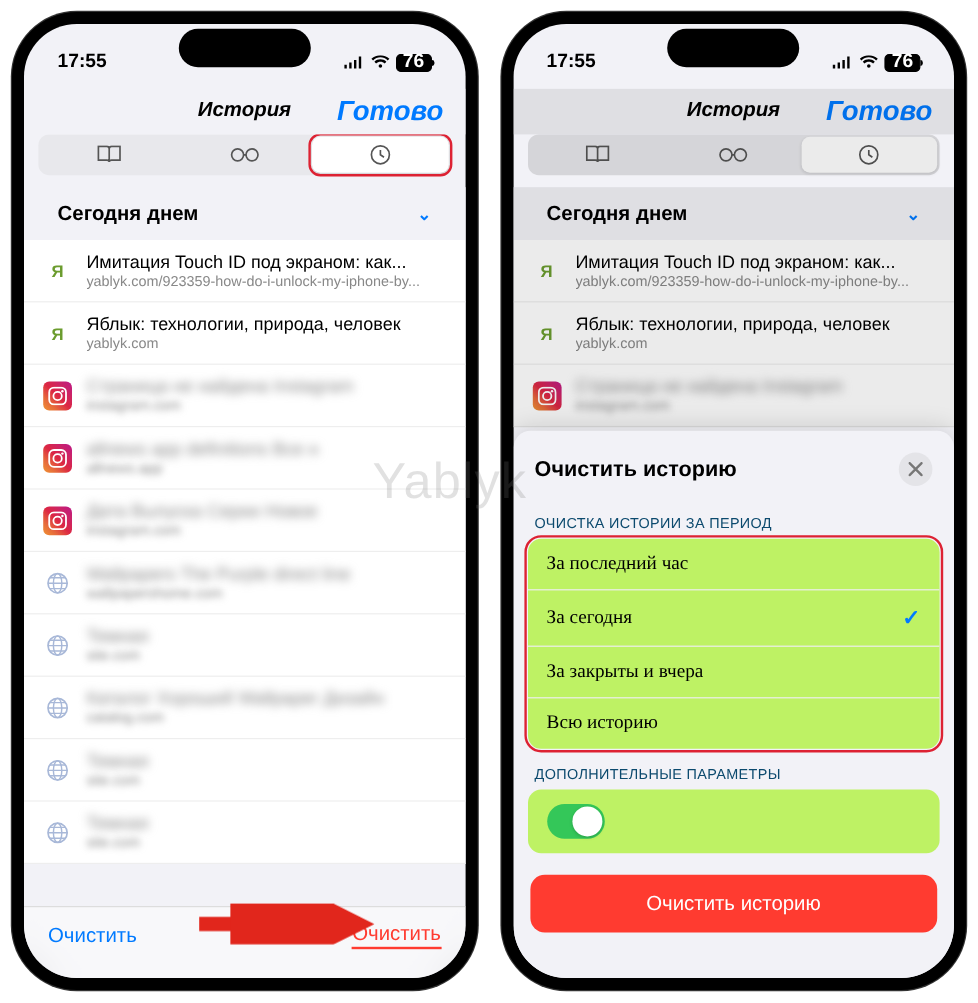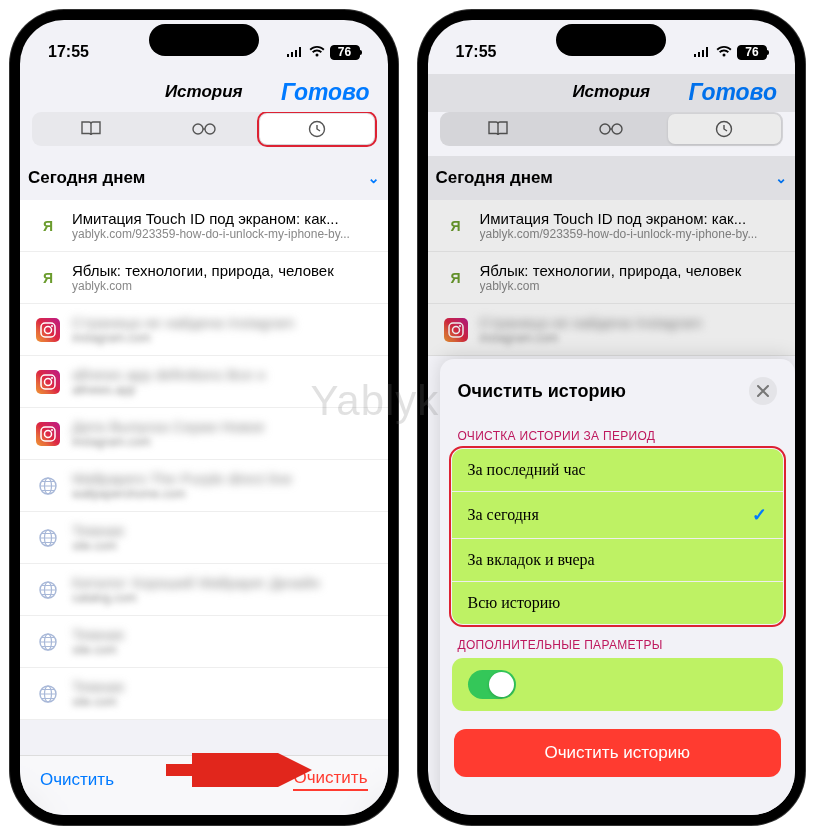--- a/index.html
+++ b/index.html
@@ -4,53 +4,53 @@
 <style>
   * { box-sizing: border-box; margin: 0; padding: 0; }
   body { font-family: -apple-system, BlinkMacSystemFont, 'Segoe UI', sans-serif; background: #fff; width: 815px; height: 836px; position: relative; }
   .wrap { display: flex; gap: 20px; padding: 10px; }
   .phone { width: 390px; height: 815px; background: #000; border-radius: 54px; padding: 10px; position: relative; box-shadow: 0 0 0 1px #333; }
   .screen { width: 100%; height: 100%; background: #f2f2f7; border-radius: 44px; overflow: hidden; position: relative; }
   .island { position: absolute; top: 14px; left: 50%; transform: translateX(-50%); width: 110px; height: 32px; background: #000; border-radius: 18px; z-index: 100; }
   .statusbar { height: 54px; display: flex; justify-content: space-between; align-items: center; padding: 10px 28px 0; font-size: 16px; font-weight: 600; color: #000; }
   .status-right { display: flex; align-items: center; gap: 5px; }
   .battery { display: inline-flex; align-items: center; }
-  .battery-box { width: 30px; height: 15px; border: 1px solid #000; border-radius: 4px; display: flex; align-items: center; justify-content: center; font-size: 12px; font-weight: 700; background: #000; color: #fff; position: relative; }
+  .battery-box { width: 30px; height: 15px; border: 1px solid #000; border-radius: 4px; display: flex; align-items: center; justify-content: center; font-size: 16px; font-weight: 700; background: #000; color: #fff; position: relative; }
   .battery-box::after { content: ''; position: absolute; right: -3px; top: 4px; width: 2px; height: 5px; background: #000; border-radius: 0 2px 2px 0; }
   .navbar { display: flex; align-items: center; justify-content: center; padding: 8px 16px 10px; position: relative; background: #f2f2f7; font-style: italic; }
   .navbar .title { font-size: 17px; font-weight: 600; }
   .navbar .done { position: absolute; right: 18px; color: #007aff; font-size: 23px; font-weight: 600; }
   .seg { display: flex; margin: 0 12px 10px; background: #e8e8ec; border-radius: 9px; padding: 2px; height: 34px; }
   .seg-item { flex: 1; display: flex; align-items: center; justify-content: center; border-radius: 7px; color: #555; }
   .seg-item.active { background: #fff; box-shadow: 0 1px 3px rgba(0,0,0,.12); }
   .seg-item.hl { outline: 2px solid #d23; outline-offset: 1px; }
   .section { background: #f2f2f7; }
-  .section-hdr { display: flex; justify-content: space-between; align-items: center; padding: 12px 8px; font-size: 17px; font-weight: 600; color: #000; background: #f2f2f7; }
+  .section-hdr { display: flex; justify-content: space-between; align-items: center; padding: 12px 28px; font-size: 17px; font-weight: 600; color: #000; background: #f2f2f7; }
   .chev { color: #007aff; font-size: 14px; }
   .list { background: #fff; }
   .row { display: flex; align-items: center; padding: 8px 16px; min-height: 52px; border-bottom: 0.5px solid #eee; gap: 12px; }
   .favicon { width: 24px; height: 24px; border-radius: 5px; display: flex; align-items: center; justify-content: center; font-size: 14px; font-weight: 700; flex-shrink: 0; }
   .fav-y { color: #6b9c2e; }
   .fav-ig { background: linear-gradient(45deg,#f09433,#e6683c,#dc2743,#cc2366,#bc1888); }
   .fav-globe { color: #888; }
   .rowtxt { flex: 1; min-width: 0; }
   .rowtitle { font-size: 15px; color: #000; white-space: nowrap; overflow: hidden; text-overflow: ellipsis; }
   .rowsub { font-size: 12px; color: #888; white-space: nowrap; overflow: hidden; text-overflow: ellipsis; }
   .blur .rowtitle { filter: blur(4px); color: #888; }
   .blur .rowsub { filter: blur(3px); }
   .bottombar { position: absolute; bottom: 0; left: 0; right: 0; height: 60px; background: rgba(248,248,250,.94); backdrop-filter: blur(10px); display: flex; justify-content: space-between; align-items: center; padding: 0 20px 12px; border-top: 0.5px solid #ddd; }
   .bb-left { color: #007aff; font-size: 17px; }
   .bb-right { color: #ff3b30; font-size: 17px; border-bottom: 2px solid #ff3b30; padding-bottom: 1px; }
   .arrow { position: absolute; bottom: 28px; left: 140px; z-index: 50; }
   .dim .navbar, .dim .seg, .dim .section-hdr, .dim .list { filter: brightness(0.92); }
-  .sheet { position: absolute; left: 0; right: 0; bottom: 0; background: #f2f2f7; border-radius: 14px 14px 0 0; z-index: 20; padding: 18px 0 14px; box-shadow: 0 -2px 20px rgba(0,0,0,.15); margin-left: 12px; }
+  .sheet { position: absolute; left: 0; right: 0; bottom: 0; background: #f2f2f7; border-radius: 14px 14px 0 0; z-index: 20; padding: 18px 0 14px; box-shadow: 0 -2px 20px rgba(0,0,0,.15); }
   .sheet-hdr { display: flex; justify-content: space-between; align-items: center; padding: 0 18px 10px; }
   .sheet-title { font-size: 18px; font-weight: 600; }
   .close-btn { width: 28px; height: 28px; border-radius: 50%; background: #e4e4e8; display: flex; align-items: center; justify-content: center; color: #777; font-size: 15px; }
-  .grp-label { font-size: 12px; color: #be185d; text-transform: uppercase; padding: 14px 18px 6px; letter-spacing: .3px; }
+  .grp-label { font-size: 12px; color: #0c4a6e; text-transform: uppercase; padding: 14px 18px 6px; letter-spacing: .3px; }
   .opt-group { background: #bef264; margin: 0 12px; border-radius: 11px; overflow: hidden; outline: 2px solid #d23; outline-offset: 1px; font-family: Liberation Serif, serif; }
   .opt-group.no-hl { outline: none; }
   .opt { padding: 12px 16px; font-size: 16px; display: flex; justify-content: space-between; align-items: center; border-bottom: 0.5px solid #eee; }
   .opt:last-child { border-bottom: none; }
   .check { color: #007aff; font-size: 18px; font-weight: 700; }
   .toggle { width: 48px; height: 29px; background: #34c759; border-radius: 15px; position: relative; }
   .toggle::after { content: ''; position: absolute; right: 2px; top: 2px; width: 25px; height: 25px; background: #fff; border-radius: 50%; box-shadow: 0 1px 3px rgba(0,0,0,.2); }
   .hint { font-size: 12px; color: #8a8a8e; padding: 6px 18px 0; }
   .big-btn { margin: 18px 14px 24px; background: #ff3b30; color: #fff; text-align: center; padding: 14px; border-radius: 12px; font-size: 17px; font-weight: 500; }
   .watermark { position: absolute; top: 48%; left: 46%; transform: translate(-50%,-50%); font-size: 42px; color: rgba(120,120,120,.22); z-index: 200; pointer-events: none; font-weight: 400; letter-spacing: 1px; }
@@ -334,21 +334,21 @@
         <div class="grp-label">ОЧИСТКА ИСТОРИИ ЗА ПЕРИОД</div>
         <div class="opt-group" id="opts">
             <div class="opt">
               <span>За последний час</span>
             </div>
             <div class="opt">
               <span>За сегодня</span>
               <span class="check">✓</span>
             </div>
             <div class="opt">
-              <span>За вкладок и вчера</span>
+              <span>За закрыты и вчера</span>
             </div>
             <div class="opt">
               <span>Всю историю</span>
             </div>
           </div>
         <div class="grp-label">ДОПОЛНИТЕЛЬНЫЕ ПАРАМЕТРЫ</div>
         <div class="opt-group no-hl">
           <div class="opt">
             <span class="toggle"></span>
           </div>

